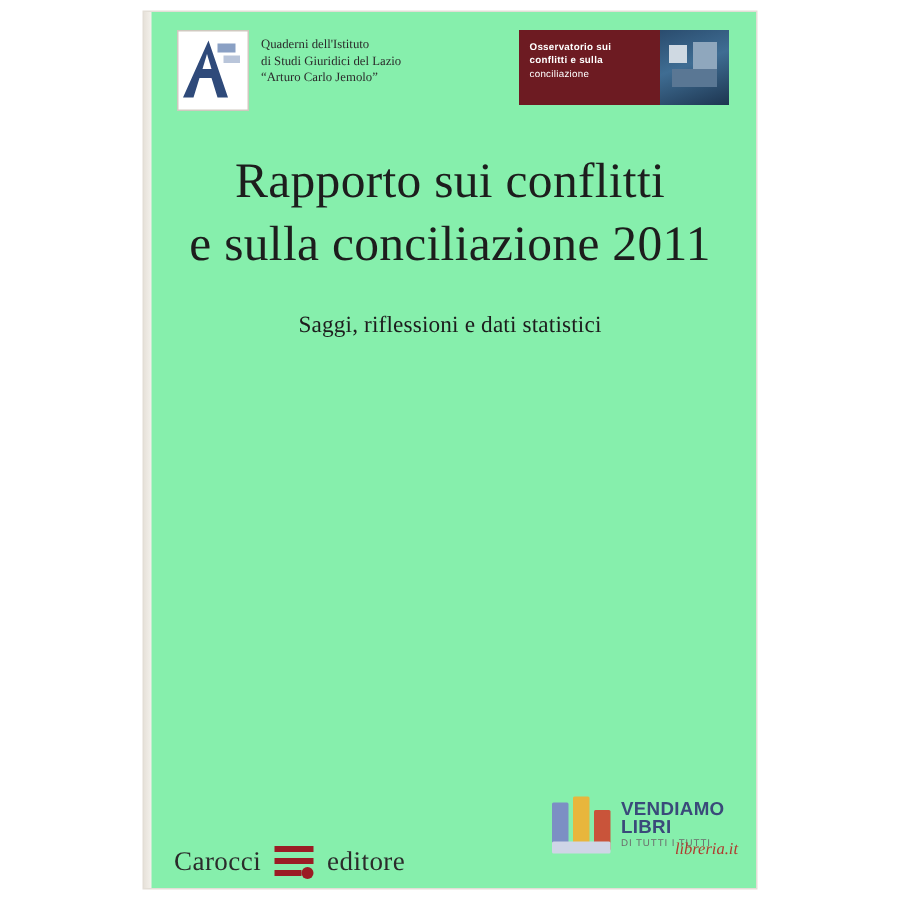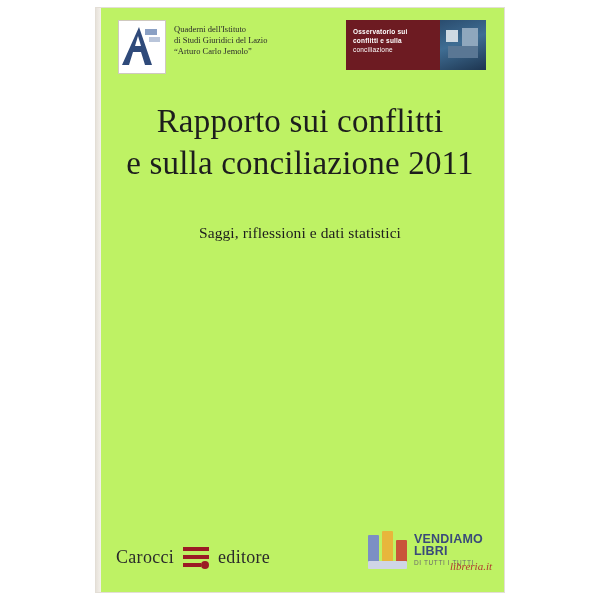--- a/index.html
+++ b/index.html
@@ -19,21 +19,21 @@
     overflow: hidden;
   }
 
   
   .book {
     position: absolute;
     left: 96px;
     top: 8px;
     width: 408px;
     height: 584px;
-    background: #bef264;
+    background: #86efac;
     box-shadow: 0 0 0 1px #e3ded6;
   }
   .book::after {
     
     content: "";
     position: absolute;
     left: 0; top: 0; bottom: 0;
     width: 5px;
     background: linear-gradient(to right, #e7e2da, #f4f1ec);
   }
@@ -121,21 +121,21 @@
   }
   .title {
     font-family: "Liberation Serif", serif;
     font-size: 33px;
     line-height: 42px;
     color: #1d1d1d;
     letter-spacing: .2px;
     padding: 0 26px;
   }
   .subtitle {
-    margin-top: 40px;
+    margin-top: 24px;
     font-family: "Liberation Serif", serif;
     font-size: 15.5px;
     color: #1d1d1d;
     letter-spacing: .1px;
   }
 
   
   .credits {
     position: absolute;
     left: 22px;
@@ -143,21 +143,21 @@
     font-family: "Liberation Serif", serif;
     font-size: 14.5px;
     line-height: 22px;
     color: #1d1d1d;
   }
 
   
   .publisher {
     position: absolute;
     left: 8px;
-    bottom: 24px;
+    bottom: 7px;
     width: 250px;
     display: flex;
     gap: 9px;
     padding-left: 12px;
     margin-top: 32px;
   }
   .pub-name {
     font-family: "Liberation Serif", serif;
     font-size: 18px;
     color: #2b2b2b;

